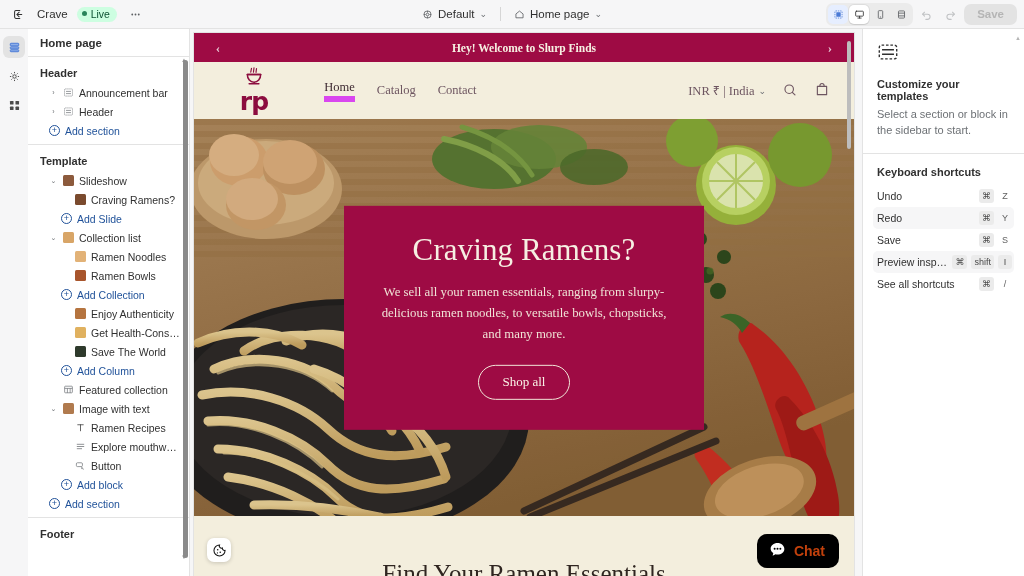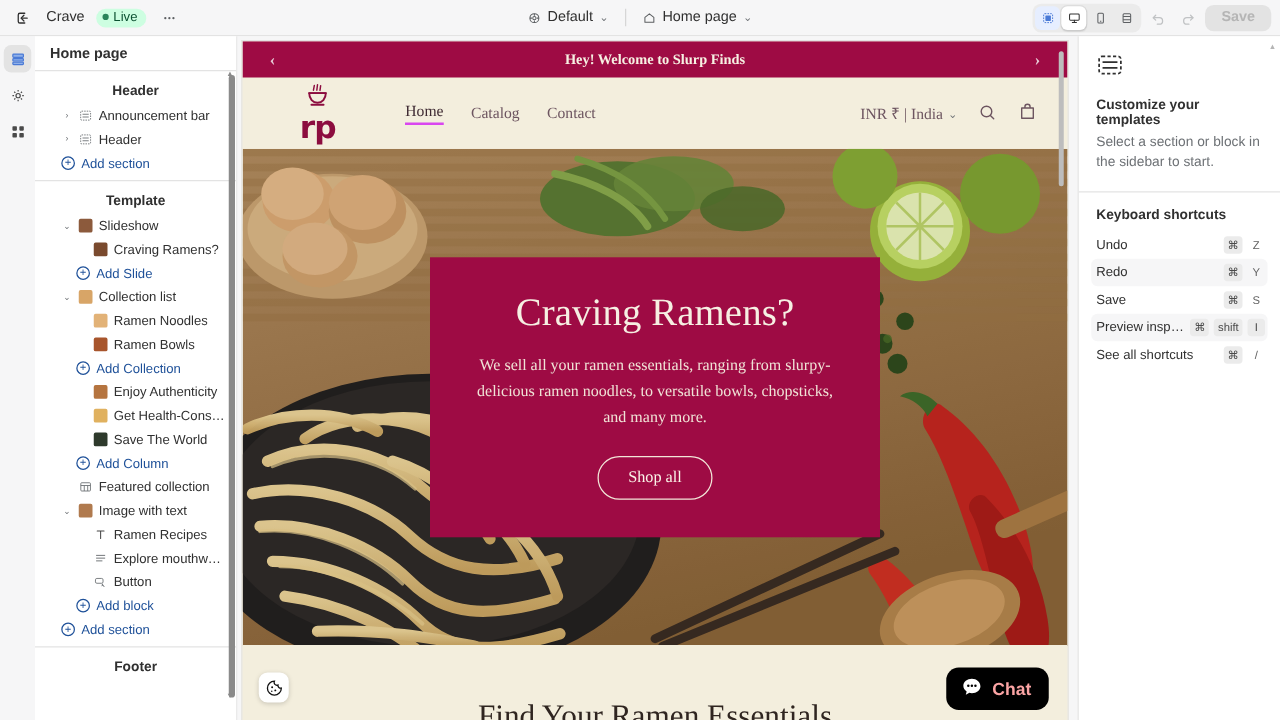--- a/index.html
+++ b/index.html
@@ -93,21 +93,21 @@
     position: absolute; top: 29px; left: 28px; width: 162px; height: 547px;
     background: #ffffff; border-right: 1px solid #e3e3e3;
     display: flex; flex-direction: column;
   }
   .sb-header {
     height: 28px; display: flex; align-items: center;
     padding: 0 12px; border-bottom: 1px solid #e3e3e3;
     font-size: 11.5px; font-weight: 600; color: #303030;
   }
   .sb-scroll {
-    flex: 1; overflow: hidden; position: relative; padding-top: 4px; text-align: center;
+    flex: 1; overflow: hidden; position: relative; padding-top: 4px;
   }
   .sb-scrollbar {
     position: absolute; right: 1px; top: 3px; width: 5px; height: 498px;
     background: #8a8a8a; border-radius: 3px;
   }
   .sb-arrow-up, .sb-arrow-dn {
     position: absolute; right: 1px; font-size: 6px; color: #8a8a8a; line-height: 1;
   }
   .sb-arrow-up { top: -3px; }
   .sb-arrow-dn { bottom: -2px; }
@@ -192,21 +192,21 @@
   .logo .p2 { color: #6d28d9; }
   .logo .bowl {
     display: inline-flex; width: 18px; height: 22px;
     margin: 0 -1px 0 -1px; position: relative; top: 1px;
   }
   .nav {
     display: flex; align-items: center; gap: 22px; margin-left: 34px;
     font-family: "Liberation Serif", serif; font-size: 12.5px; color: #6d5560;
   }
   .nav a { color: #6d5560; text-decoration: none; cursor: pointer; }
-  .nav a.active { color: #3f2b33; border-bottom: 2px solid #d946ef; padding-bottom: 1px; }
+  .nav a.active { color: #3f2b33; border-bottom: 6px solid #d946ef; padding-bottom: 1px; }
   .hdr-right {
     margin-left: auto; display: flex; gap: 16px;
     color: #6d5560;
   }
   .currency {
     display: flex; align-items: center; gap: 4px;
     font-family: "Liberation Serif", serif; font-size: 12.5px; cursor: pointer;
   }
   .hdr-icon { cursor: pointer; display: flex; }
 
@@ -249,21 +249,21 @@
     font-family: "Liberation Serif", serif; font-size: 25px; color: #2f2520;
   }
   .cookie-btn {
     position: absolute; left: 13px; bottom: 14px;
     width: 24px; height: 24px; border-radius: 7px;
     background: #ffffff; box-shadow: 0 1px 4px rgba(0,0,0,.18);
     display: flex; align-items: center; justify-content: center; cursor: pointer;
   }
   .chat-btn {
     position: absolute; right: 15px; bottom: 8px;
-    background: #000000; color: #fca5a5;
+    background: #000000; color: #c2410c;
     border-radius: 10px; height: 34px;
     display: flex; align-items: center; gap: 7px;
     padding: 0 14px 0 11px; cursor: pointer;
     font-size: 14px; font-weight: 600;
   }
 
   
   .rpanel {
     position: absolute; top: 29px; right: 0; width: 162px; height: 547px;
     background: #ffffff; border-left: 1px solid #e3e3e3;

